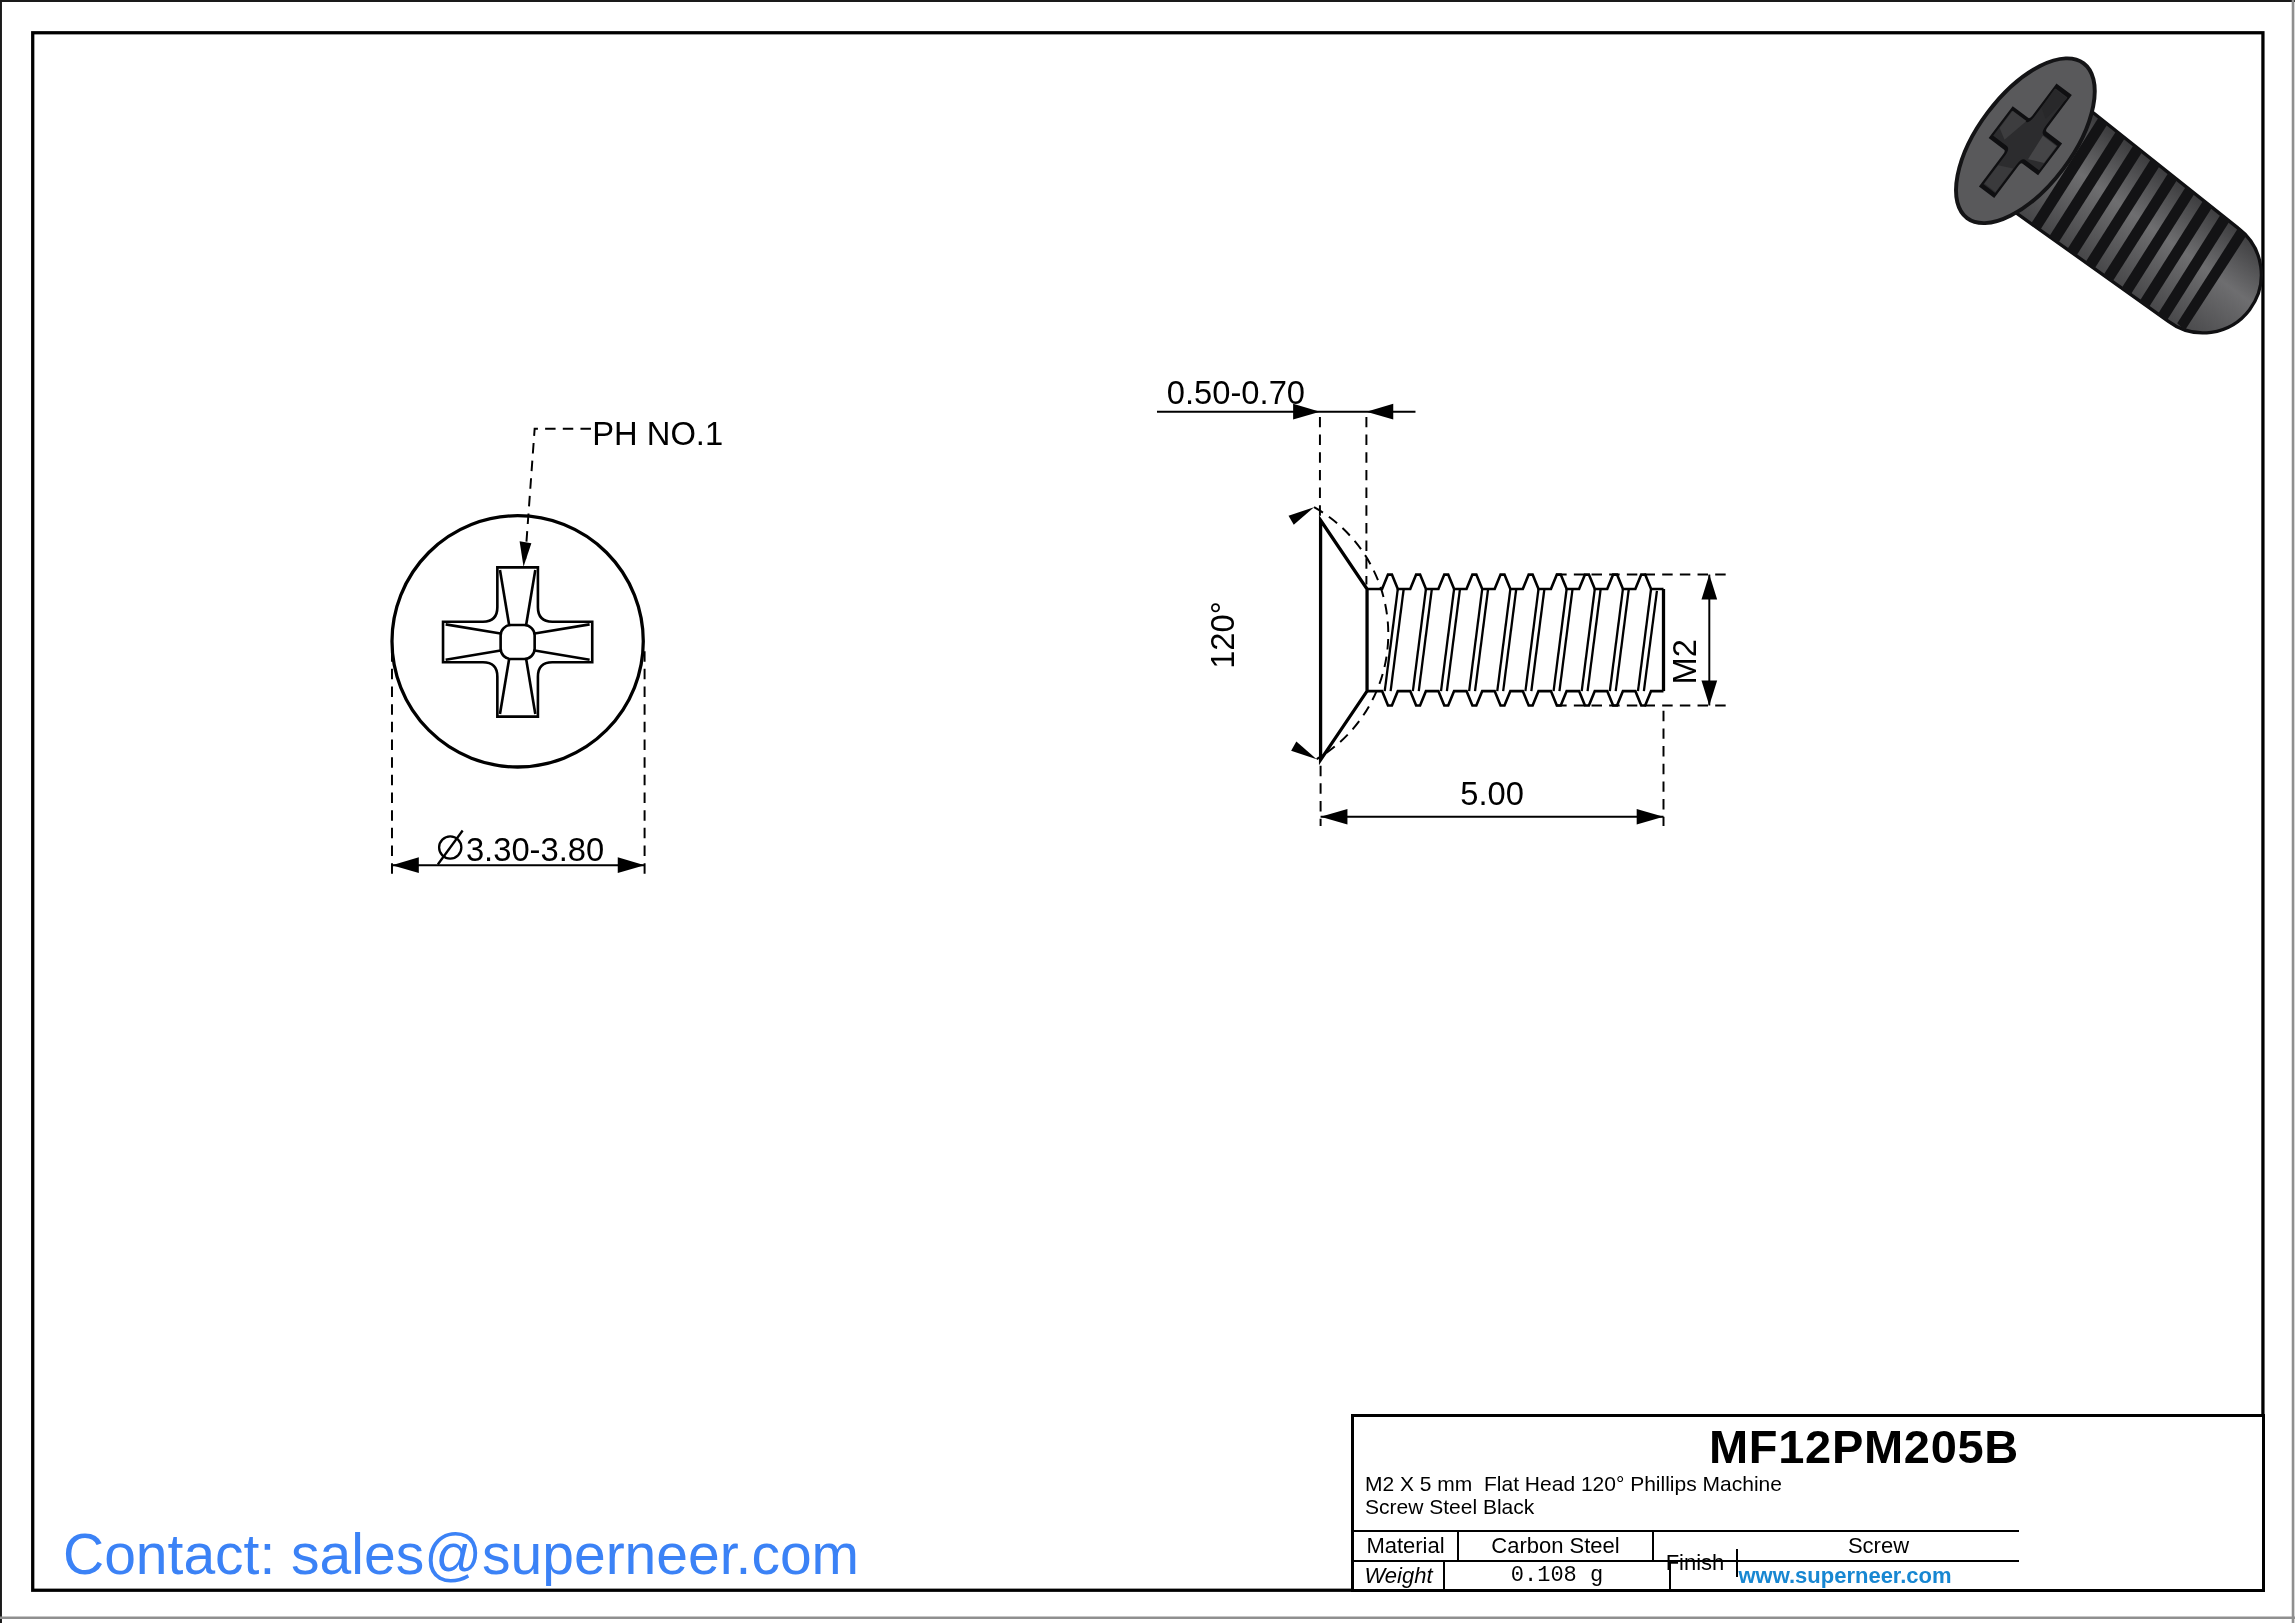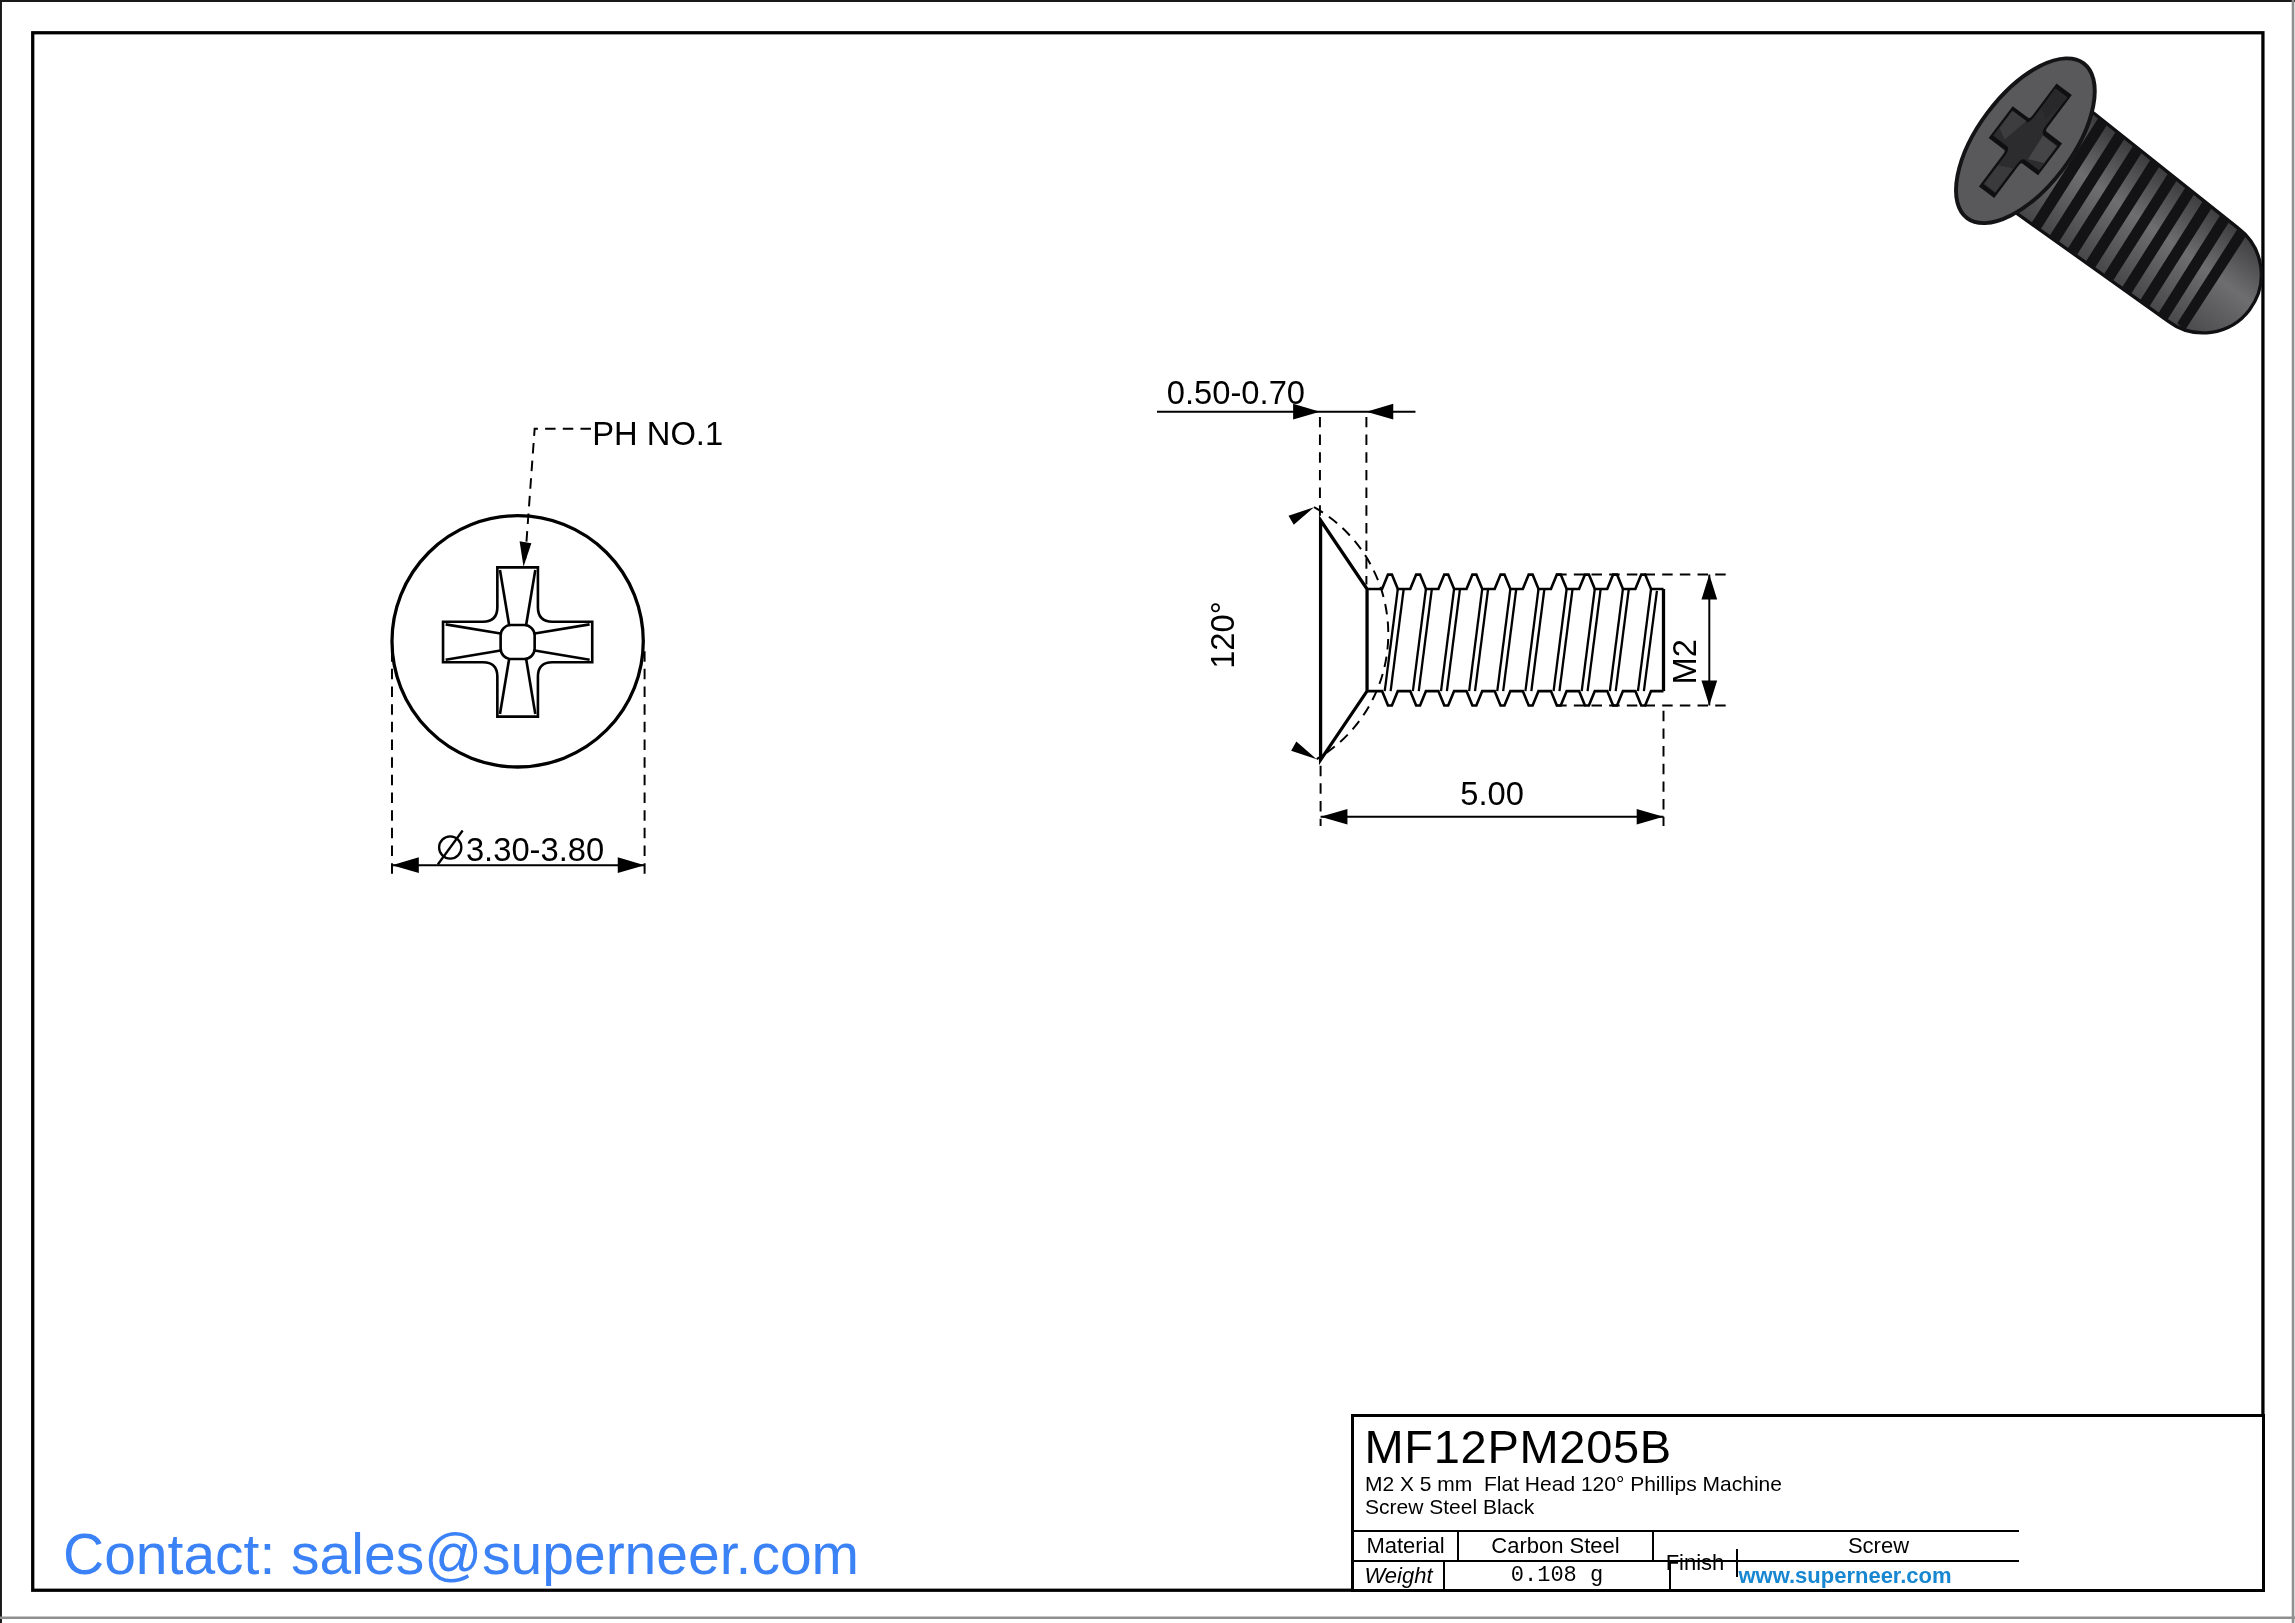--- a/index.html
+++ b/index.html
@@ -5,21 +5,21 @@
   html,body{margin:0;padding:0;width:2295px;height:1623px;background:#ffffff;overflow:hidden;}
   body{position:relative;font-family:"Liberation Sans",sans-serif;color:#000;}
   #drawing{position:absolute;left:0;top:0;width:2295px;height:1623px;}
   .dimtxt{font-family:"Liberation Sans",sans-serif;font-size:50px;fill:#000;}
   
   .titleblock{position:absolute;left:1351px;top:1414px;width:914px;height:178px;
     border:3.3px solid #000;box-sizing:border-box;background:#fff;}
   .tb-logo-col{position:absolute;top:0;right:0;bottom:0;width:243px;border-left:2px solid #000;box-sizing:border-box;}
   .tb-main{position:absolute;top:0;left:0;right:243px;bottom:0;}
   .tb-header{position:absolute;top:0;left:0;right:0;height:115px;border-bottom:2px solid #000;box-sizing:border-box;}
-  .tb-part{margin:3.9px 0 0 10.5px;font-size:47px;font-weight:normal;letter-spacing:0.7px;line-height:51px;}
+  .tb-part{margin:3.9px 0 0 10.5px;font-size:47px;font-weight:bold;letter-spacing:0.7px;line-height:51px;text-align:right;}
   .tb-desc{margin:1.3px 0 0 11px;font-size:21px;line-height:22px;white-space:pre;}
   .tb-row{position:absolute;left:0;right:0;display:flex;box-sizing:border-box;text-align:center;}
   .tb-row2{top:115px;height:29.5px;border-bottom:2px solid #000;}
   .tb-row3{top:145px;height:27px;}
   .tb-cell{display:flex;align-items:center;justify-content:center;font-size:22px;
     box-sizing:border-box;height:100%;}
   .tb-cell.rb{border-right:2px solid #000;}
   .w-material{width:105px;}.w-value1{width:195px;}.w-finish{width:84px;margin-top:17px;}.w-black{flex:1;}
   .w-weight{width:91px;font-style:italic;}.w-weightv{width:226px;font-family:Liberation Mono, monospace;}.w-site{flex:1;}
   .tb-site{color:#1787d2;font-weight:bold;}

